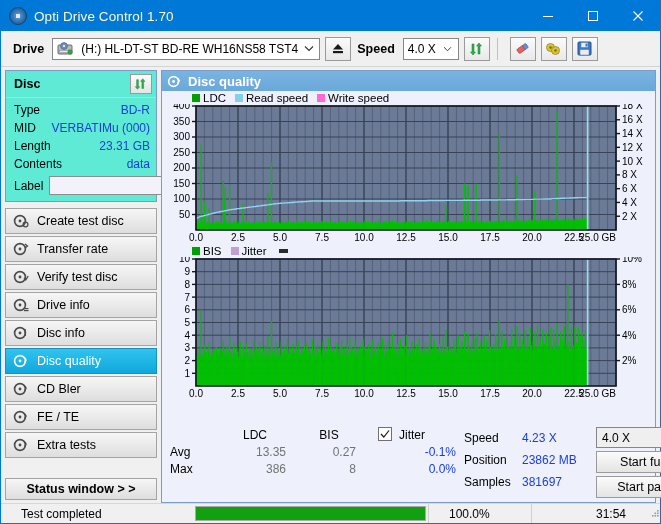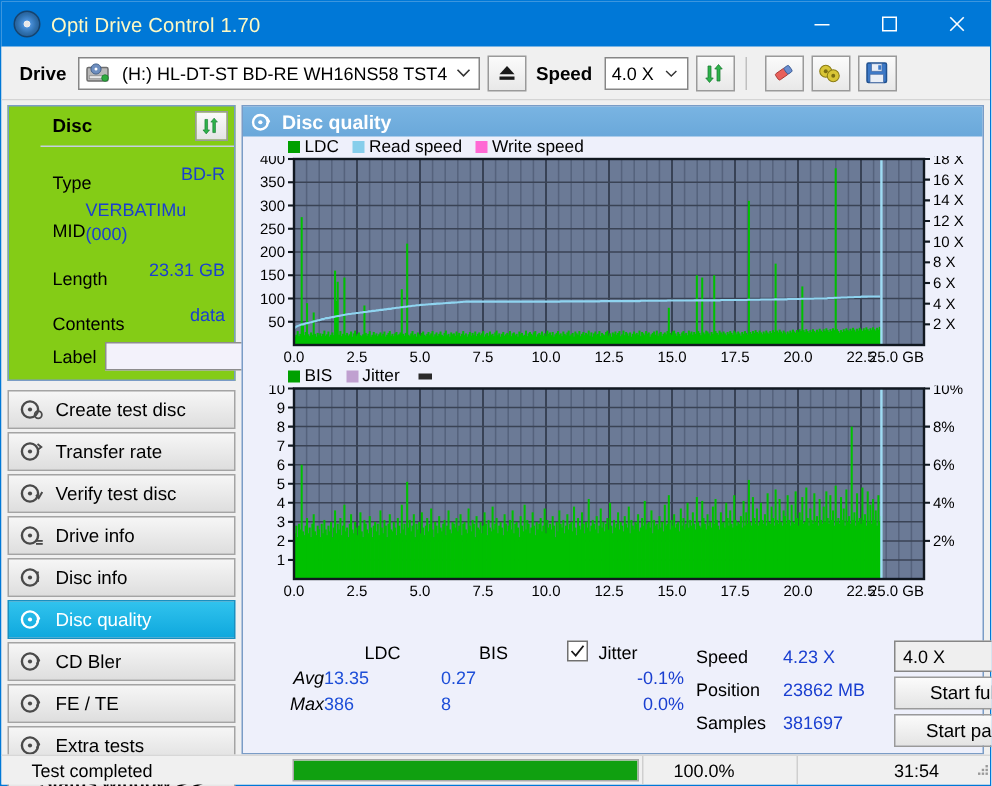--- a/index.html
+++ b/index.html
@@ -128,43 +128,42 @@
     min-height: 0;
   }
   
   .left {
     width: 152px;
     flex: 0 0 auto;
     display: flex; flex-direction: column;
   }
   .disc-box {
     border: 1px solid #7a9cc6;
-    background: #84cc16;
+    background: #5eead4;
     box-sizing: border-box;
-    padding-left: 21px;
   }
   .disc-head {
     display: flex; align-items: center; justify-content: space-between;
     padding: 3px 4px 3px 8px;
     border-bottom: 1px solid #c5cfe2;
   }
   .disc-head-title { font-weight: bold; font-size: 12.5px; }
   .refresh-btn {
     width: 22px; height: 20px;
     border: 1px solid #9a9a9a;
     background: linear-gradient(#fbfbfb, #e4e4e4);
     display: flex; align-items: center; justify-content: center;
     box-sizing: border-box;
   }
   .disc-rows { padding: 3px 6px 5px 8px; }
   .disc-row {
     display: flex; justify-content: space-between; align-items: center;
     font-size: 12px; line-height: 16px; padding: 1px 0;
   }
-  .disc-row .k { color: #000; margin-top: 12px; }
+  .disc-row .k { color: #000; }
   .disc-row .v { color: #1a3fd0; }
   .label-row { display: flex; align-items: center; gap: 4px; padding-top: 2px; }
   .label-row .k { color:#000; margin-right: 2px; }
   .label-input {
     flex: 1 1 auto; height: 19px;
     background: #f3f2fb;
     border: 1px solid #8d8d8d;
     box-sizing: border-box;
   }
   .label-btn {
@@ -233,22 +232,22 @@
   .stats {
     flex: 0 0 auto;
     display: flex;
     padding: 3px 2px 4px 2px;
     font-size: 12px;
   }
   .stats-left { width: 300px; flex: 0 0 auto; }
   .stat-grid { display: grid; grid-template-columns: 52px 78px 70px 28px 70px; }
   .sg { line-height: 17px; }
   .sg.hdr { text-align: center; font-weight: normal; color: #000; }
-  .sg.rowlbl { text-align: right; padding-left: 6px; color: #000; font-style: italic; }
-  .sg.val { color: #1d4ed8; padding-right: 8px; }
+  .sg.rowlbl { text-align: left; padding-left: 6px; color: #000; }
+  .sg.val { text-align: right; color: #737373; padding-right: 8px; }
   .sg.valc { text-align: right; color: #1a3fd0; padding-right: 6px; }
   .chk {
     width: 14px; height: 14px; border: 1px solid #707070; background: #fff;
     display: inline-flex; align-items: center; justify-content: center;
     box-sizing: border-box;
   }
   .stats-right { flex: 1 1 auto; display: flex; }
   .sr-grid { display: grid; grid-template-columns: 58px 72px; align-content: start; }
   .sr-k { line-height: 22px; color: #000; }
   .sr-v { line-height: 22px; color: #1a3fd0; }

